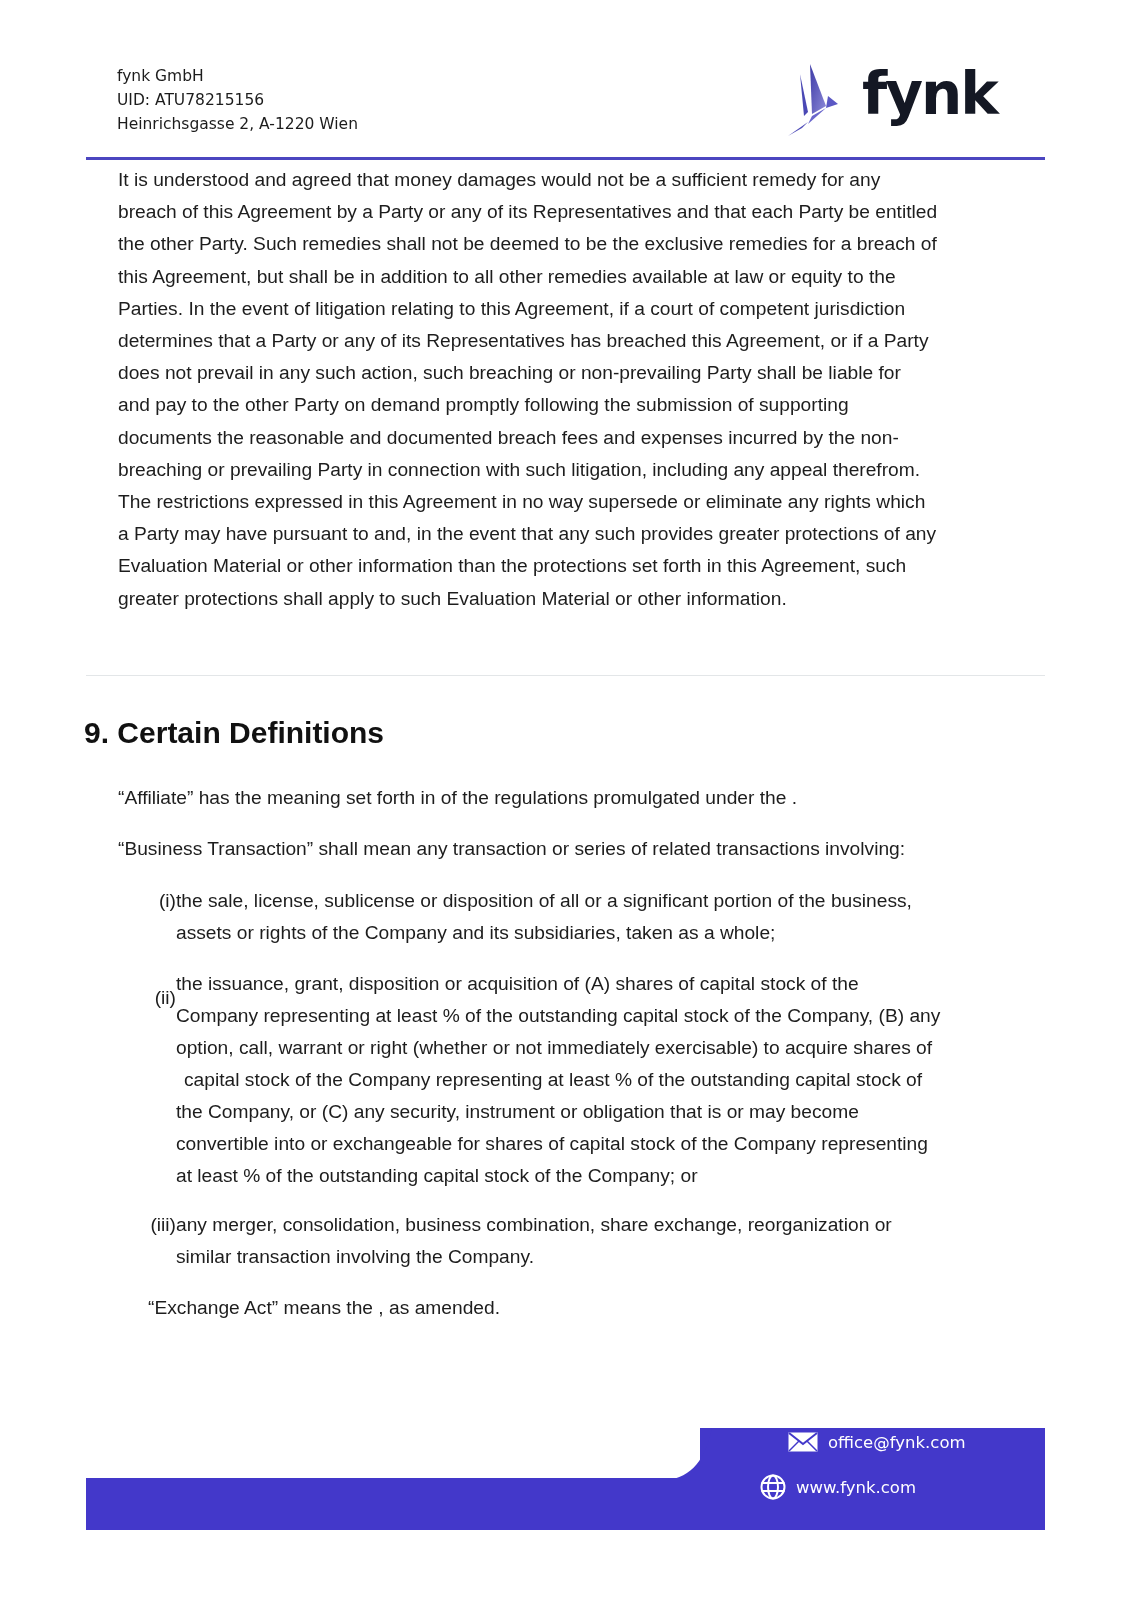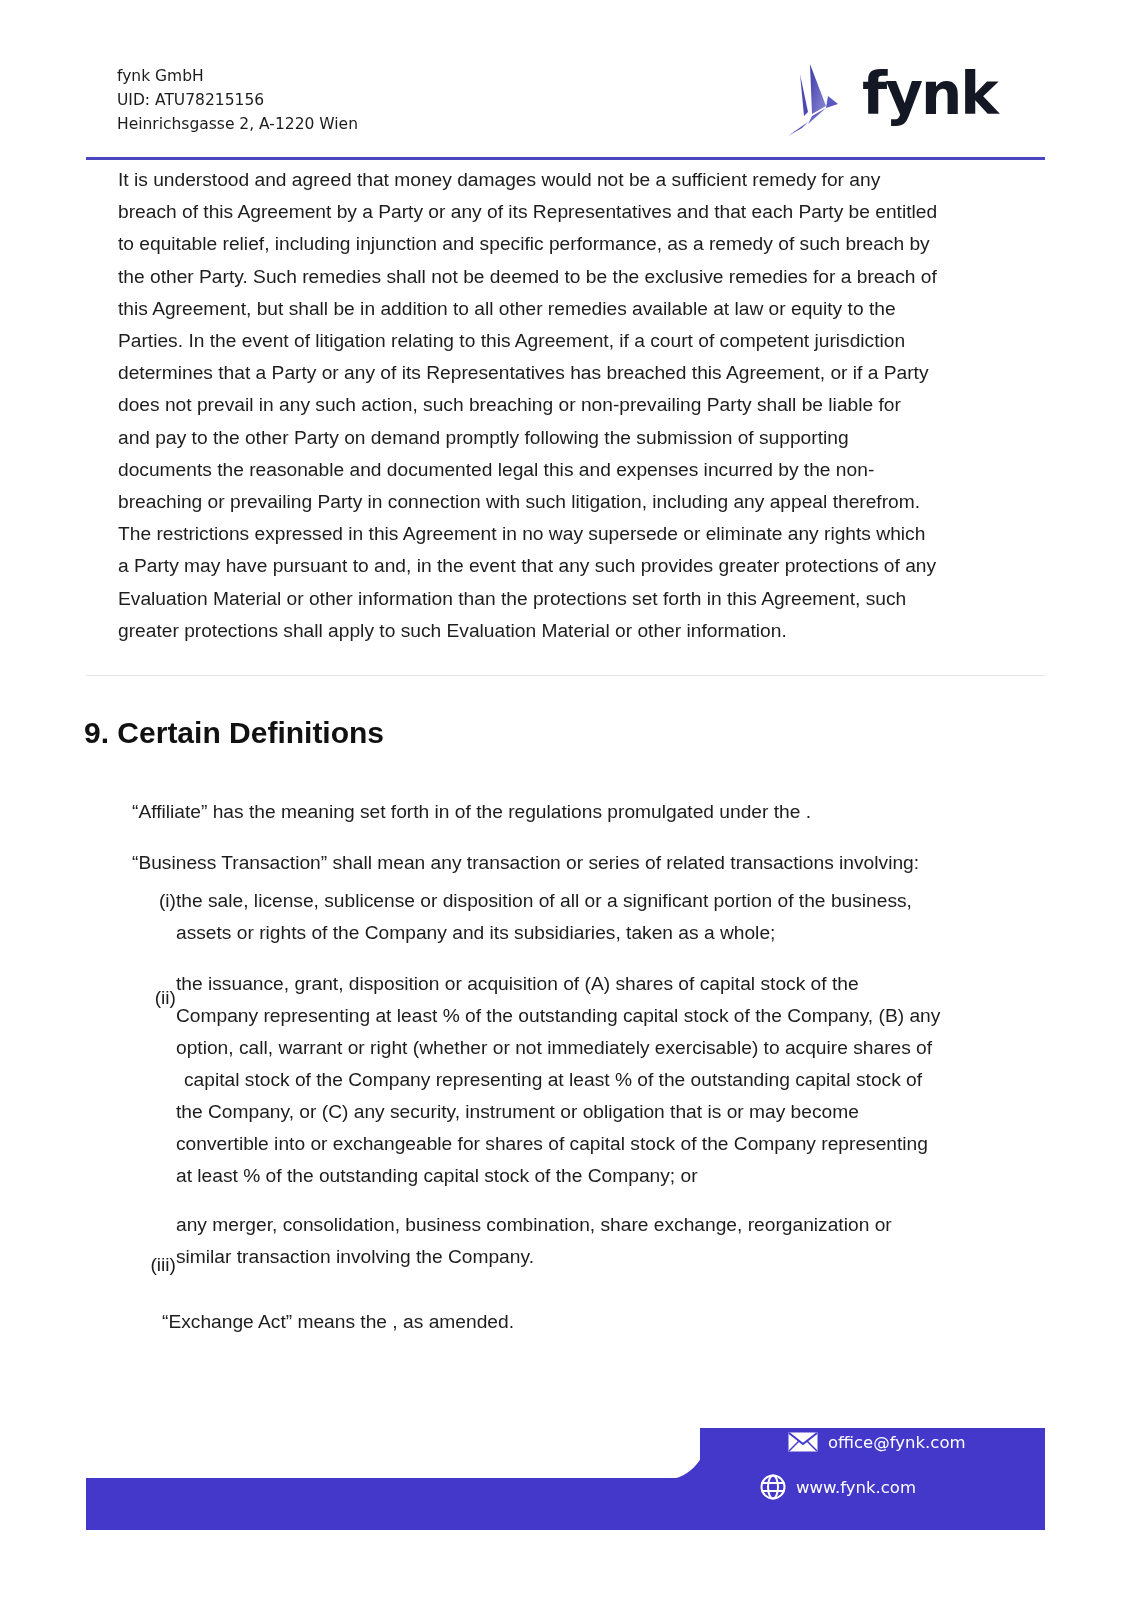--- a/index.html
+++ b/index.html
@@ -6,21 +6,21 @@
   body { width: 1131px; height: 1600px; position: relative; overflow: hidden; font-family: "Liberation Sans", sans-serif; color: #1a1a1a; }
   .header-info { position: absolute; left: 117px; top: 64px; font-family: "DejaVu Sans", sans-serif; font-size: 15.5px; line-height: 24px; color: #1c1c1c; }
   .header-info div { white-space: nowrap; }
   .logo { position: absolute; left: 806px; top: 62px; width: 200px; height: 80px; }
   .logo-text { position: absolute; left: 56px; top: -8px; font-family: "DejaVu Sans", sans-serif; font-weight: bold; font-size: 58px; letter-spacing: -2px; color: #141824; line-height: 80px; }
   .header-rule { position: absolute; left: 86px; top: 157px; width: 959px; height: 3px; background: #4b46c0; }
   .body-text { position: absolute; left: 118px; top: 164px; width: 930px; font-size: 19.2px; line-height: 32.2px; color: #1d1d1d; }
   .body-text p { margin: 0; }
   .section-rule { position: absolute; left: 86px; top: 675px; width: 959px; height: 1px; background: #e3e6e8; }
   .section-heading { position: absolute; left: 84px; top: 716px; font-size: 30px; font-weight: bold; color: #111; margin: 0; white-space: nowrap; }
-  .def { position: absolute; font-size: 19.2px; line-height: 32px; color: #1d1d1d; white-space: nowrap; margin: 14px; }
+  .def { position: absolute; font-size: 19.2px; line-height: 32px; color: #1d1d1d; white-space: nowrap; margin: 0; }
   .item { position: absolute; font-size: 19.2px; line-height: 32px; color: #1d1d1d; }
   .item .marker { position: absolute; text-align: right; width: 40px; }
   .item .content { position: absolute; left: 0; }
   .footer-band { position: absolute; left: 86px; top: 1478px; width: 959px; height: 52px; background: #4338ca; }
   .footer-tab { position: absolute; left: 700px; top: 1428px; width: 345px; height: 60px; background: #4338ca; }
   .footer-curve { position: absolute; left: 640px; top: 1428px; width: 80px; height: 52px; }
   .footer-contact { position: absolute; left: 760px; font-family: "DejaVu Sans", sans-serif; font-size: 16.5px; color: #ffffff; display: flex; align-items: center; white-space: nowrap; }
   .footer-contact svg { margin-right: 10px; }
 </style>
 </head>
@@ -47,28 +47,27 @@
     <polygon points="2,74 22,60 16,66" fill="#4f4cb8"></polygon>
   </svg>
   <span class="logo-text">fynk</span>
 </div>
 
 <div class="header-rule"></div>
 
 <div class="body-text">
   <p>It is understood and agreed that money damages would not be a sufficient remedy for any</p>
   <p>breach of this Agreement by a Party or any of its Representatives and that each Party be entitled</p>
-  <p>to equitable relief, including injunction and specific performance, as a remedy of such breach by</p>
   <p>the other Party. Such remedies shall not be deemed to be the exclusive remedies for a breach of</p>
   <p>this Agreement, but shall be in addition to all other remedies available at law or equity to the</p>
   <p>Parties. In the event of litigation relating to this Agreement, if a court of competent jurisdiction</p>
   <p>determines that a Party or any of its Representatives has breached this Agreement, or if a Party</p>
   <p>does not prevail in any such action, such breaching or non-prevailing Party shall be liable for</p>
   <p>and pay to the other Party on demand promptly following the submission of supporting</p>
-  <p>documents the reasonable and documented legal this and expenses incurred by the non-</p>
+  <p>documents the reasonable and documented breach fees and expenses incurred by the non-</p>
   <p>breaching or prevailing Party in connection with such litigation, including any appeal therefrom.</p>
   <p>The restrictions expressed in this Agreement in no way supersede or eliminate any rights which</p>
   <p>a Party may have pursuant to and, in the event that any such provides greater protections of any</p>
   <p>Evaluation Material or other information than the protections set forth in this Agreement, such</p>
   <p>greater protections shall apply to such Evaluation Material or other information.</p>
 </div>
 
 <div class="section-rule"></div>
 
 <h2 class="section-heading">9. Certain Definitions</h2>
@@ -87,21 +86,21 @@
   <span class="content" style="left:40px; top:0; white-space:nowrap;">the issuance, grant, disposition or acquisition of (A) shares of capital stock of the</span>
   <span class="content" style="left:40px; top:32px; white-space:nowrap;">Company representing at least % of the outstanding capital stock of the Company, (B) any</span>
   <span class="content" style="left:40px; top:64px; white-space:nowrap;">option, call, warrant or right (whether or not immediately exercisable) to acquire shares of</span>
   <span class="content" style="left:48px; top:96px; white-space:nowrap;">capital stock of the Company representing at least % of the outstanding capital stock of</span>
   <span class="content" style="left:40px; top:128px; white-space:nowrap;">the Company, or (C) any security, instrument or obligation that is or may become</span>
   <span class="content" style="left:40px; top:160px; white-space:nowrap;">convertible into or exchangeable for shares of capital stock of the Company representing</span>
   <span class="content" style="left:40px; top:192px; white-space:nowrap;">at least % of the outstanding capital stock of the Company; or</span>
 </div>
 
 <div class="item" style="left:136px; top:1209px;">
-  <span class="marker" style="left:0; top:0;margin-top:40px;">(iii)</span>
+  <span class="marker" style="left:0; top:0;">(iii)</span>
   <span class="content" style="left:40px; top:0; white-space:nowrap;">any merger, consolidation, business combination, share exchange, reorganization or</span>
   <span class="content" style="left:40px; top:32px; white-space:nowrap;">similar transaction involving the Company.</span>
 </div>
 
 <p class="def" style="left:148px; top:1292px;">“Exchange Act” means the , as amended.</p>
 
 <div class="footer-band"></div>
 <div class="footer-tab"></div>
 <svg class="footer-curve" viewBox="0 0 80 52" preserveAspectRatio="none">
   <path d="M80,0 L72,0 C66,30 52,50 26,52 L80,52 Z" fill="#4338ca"></path>

